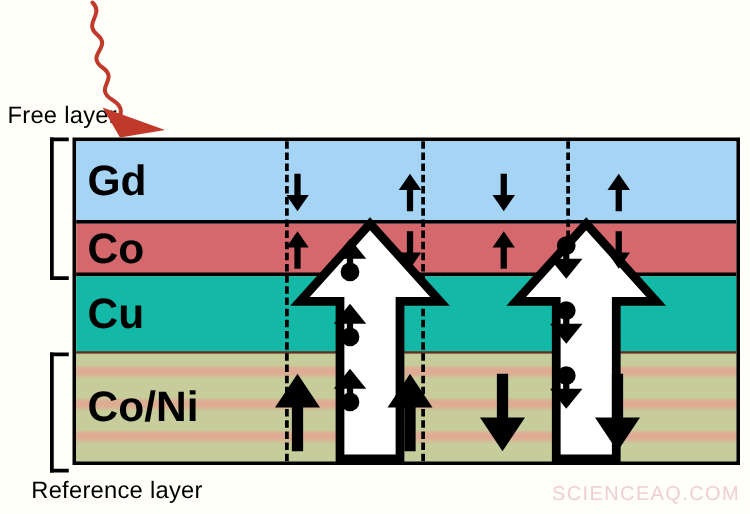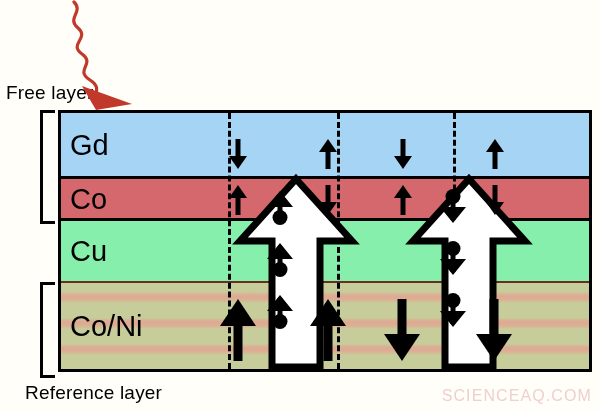--- a/index.html
+++ b/index.html
@@ -14,24 +14,24 @@
   
   .lbl{position:absolute;color:#000;font-size:19px;letter-spacing:.2px;white-space:nowrap;}
   #free-layer-label{left:6px;top:82px;}
   #reference-layer-label{left:25px;top:382px;text-align:center;}
 
   
   .stack{position:absolute;left:58px;top:110px;width:534px;height:262px;
          border:3px solid #000;box-sizing:border-box;}
   .layer{position:absolute;left:0;width:100%;box-sizing:border-box;}
   .layer .name{position:absolute;left:9px;top:50%;transform:translateY(-50%);
-               font-size:29px;color:#000;line-height:1;}
+               font-size:34px;color:#000;line-height:1;font-weight:bold;}
   #layer-gd{top:0;height:66px;background:#a5d4f5;border-bottom:3px solid #000;}
   #layer-co{top:66px;height:42px;background:#d4686c;border-bottom:3px solid #000;}
-  #layer-cu{top:108px;height:62px;background:#86efac;border-bottom:2px solid #6b2d1d;}
+  #layer-cu{top:108px;height:62px;background:#14b8a6;border-bottom:2px solid #6b2d1d;}
   #layer-coni{top:170px;height:86px;
        background:repeating-linear-gradient(180deg,
          #c6cd9b 0px,#c6cd9b 9px,
          #d9b394 11px,#e0a894 14px,#d9b394 17px,
          #c6cd9b 20px,#c6cd9b 26px);}
 
   
   .divider{position:absolute;width:0;border-left:3px dashed #000;z-index:4;}
 
   

